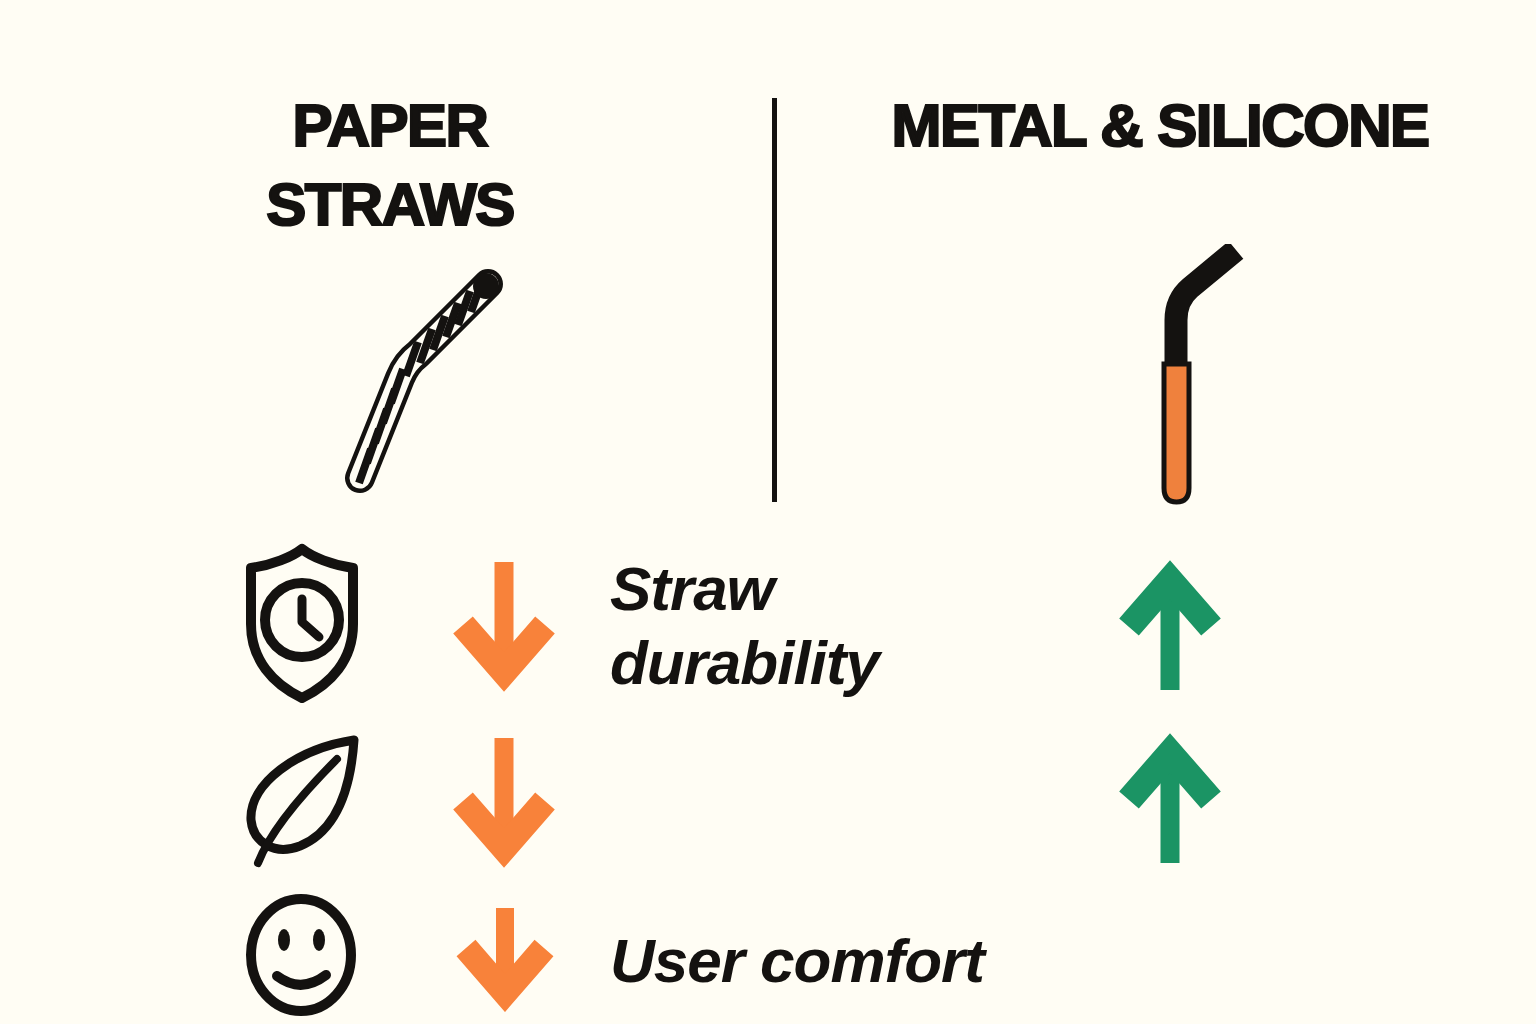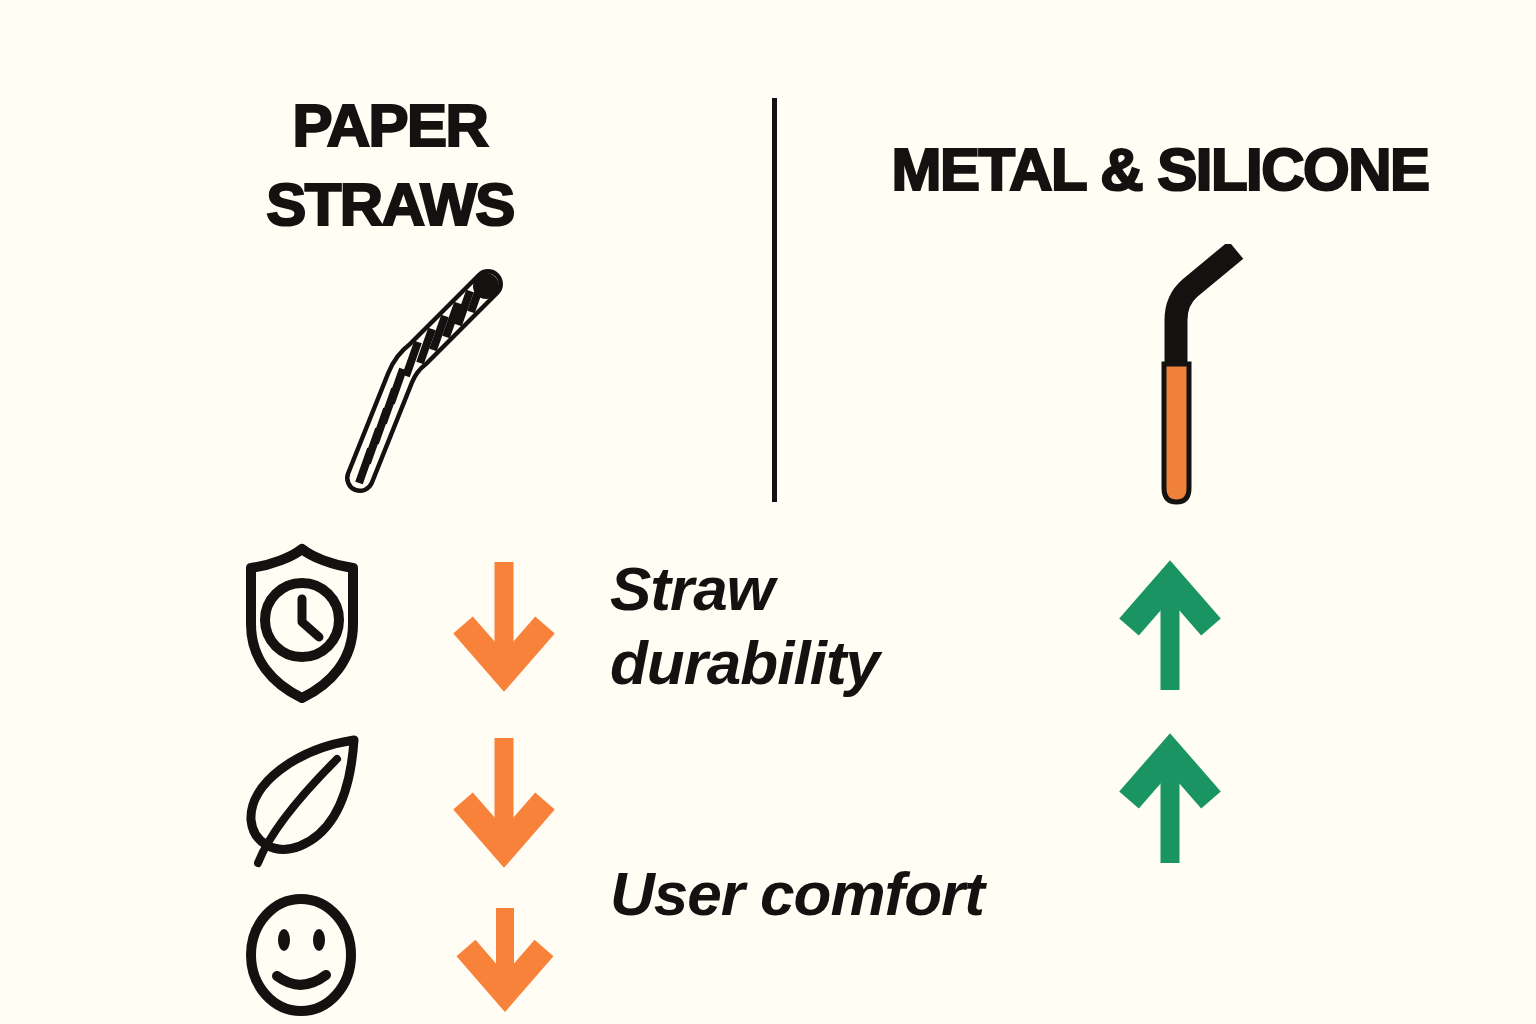--- a/index.html
+++ b/index.html
@@ -25,21 +25,21 @@
 
 <div class="canvas">
 
   <div class="abs heading" style="left:120px;top:86px;width:540px;">
     <span>PAPER</span>
     <span>STRAWS</span>
   </div>
 
   <div class="abs divider" style="left:772px;top:98px;width:5px;height:404px;"></div>
 
-  <div class="abs heading" style="left:810px;top:86px;width:700px;margin-top:44px;">
+  <div class="abs heading" style="left:810px;top:86px;width:700px;">
     <span>METAL &amp; SILICONE</span>
   </div>
 
   <div class="abs" style="left:338px;top:266px;">
     <svg width="170" height="230" viewBox="0 0 170 230">
       <defs>
         <mask id="strawTube">
           <path d="M22 212 L62 112 Q68 97 80 88 L150 18" fill="none" stroke="#ffffff" stroke-width="22" stroke-linecap="round"></path>
         </mask>
       </defs>
@@ -129,17 +129,17 @@
     </svg>
   </div>
 
   <div class="abs" style="left:455px;top:906px;">
     <svg width="100" height="106" viewBox="0 0 100 106">
       <line x1="50" y1="2" x2="50" y2="84" class="orange-stroke" stroke-width="18"></line>
       <path d="M11 42 L50 87 L89 42" fill="none" class="orange-stroke" stroke-width="25" stroke-linejoin="miter"></path>
     </svg>
   </div>
 
-  <div class="abs label" style="left:610px;top:857px;">
+  <div class="abs label" style="left:610px;top:924px;">
     <span>User comfort</span>
   </div>
 
 </div>
 
 </body></html>

